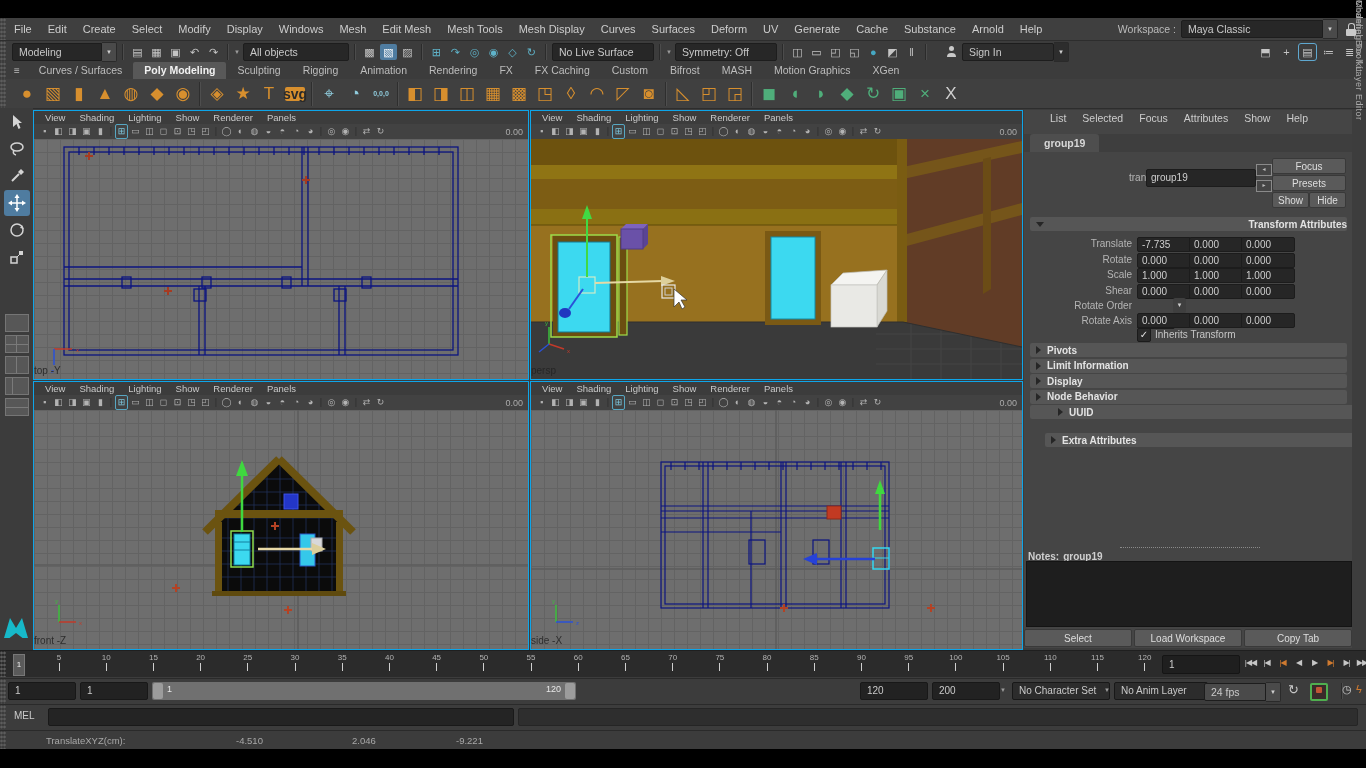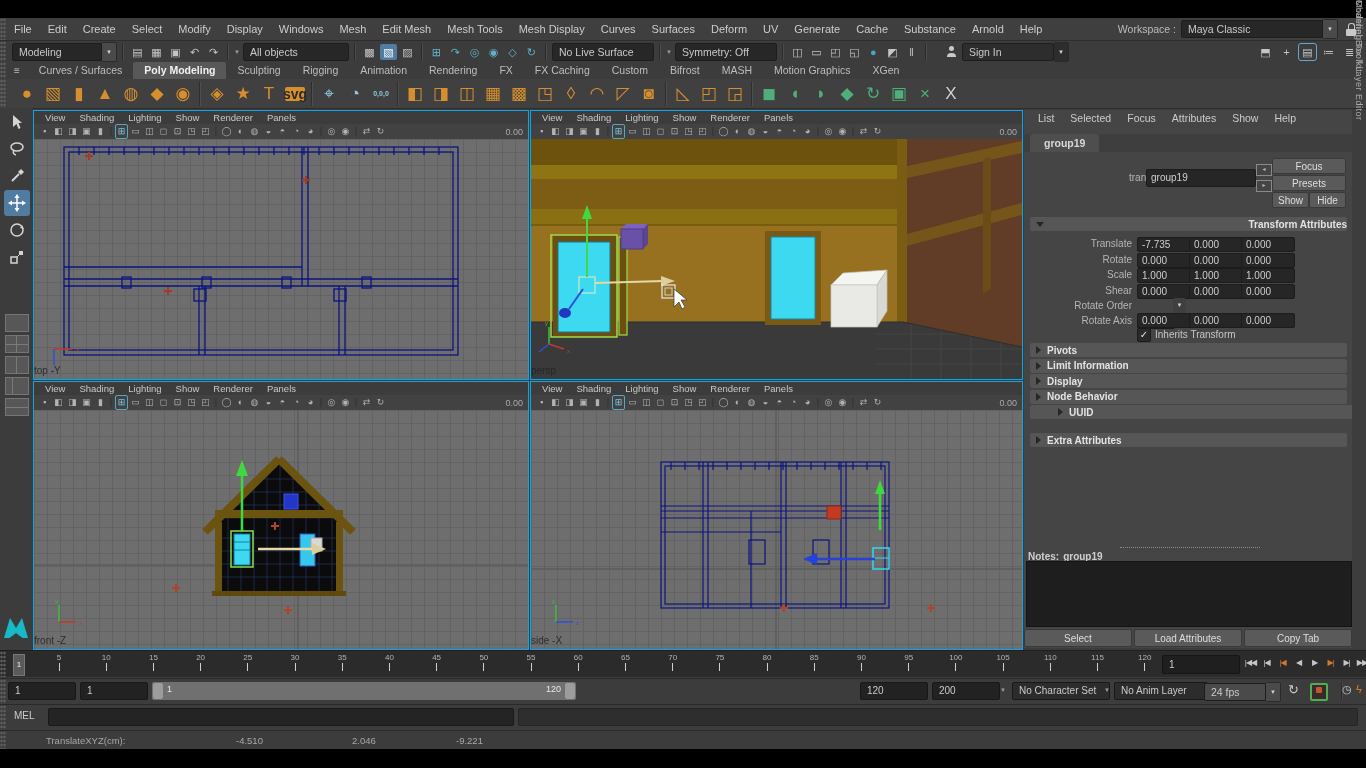--- a/index.html
+++ b/index.html
@@ -736,21 +736,21 @@
           <line x1="25" y1="212" x2="42" y2="212" stroke="#2a52d8" stroke-width="1.5"></line>
           <text x="21" y="193" font-size="6" fill="#3bbf3b">y</text>
           <text x="45" y="215" font-size="6" fill="#2a52d8">z</text>
         </g>
       </svg>
       <div class="vplabel">side -X</div>
     </div>
   </div>
 
   <div class="abs" style="left:1024px;top:110px;width:328px;height:538px;background:#454545;">
-    <div class="hflex" style="height:16px;padding-left:6px;">
+    <div class="hflex" style="height:16px;padding-left:18px;">
       <div style="display:flex;">
           <span style="font-size:10.5px;color:#cccccc;padding:0 8px;">List</span>
           <span style="font-size:10.5px;color:#cccccc;padding:0 8px;">Selected</span>
           <span style="font-size:10.5px;color:#cccccc;padding:0 8px;">Focus</span>
           <span style="font-size:10.5px;color:#cccccc;padding:0 8px;">Attributes</span>
           <span style="font-size:10.5px;color:#cccccc;padding:0 8px;">Show</span>
           <span style="font-size:10.5px;color:#cccccc;padding:0 8px;">Help</span>
         </div>
     </div>
     <div class="abs" style="left:0;top:24px;width:328px;height:18px;background:#3e3e3e;">
@@ -829,39 +829,39 @@
         <span>Display</span>
       </div>
         <div class="sechdr" style="position:relative;left:6px;top:0;margin-bottom:1.5px;width:317px;">
         <span class="tri-r"></span>
         <span>Node Behavior</span>
       </div>
         <div class="sechdr" style="position:relative;left:6px;top:0;margin-bottom:14px;width:359px;padding-left:28px;">
         <span class="tri-r"></span>
         <span>UUID</span>
       </div>
-        <div class="sechdr" style="position:relative;left:6px;top:0;margin-bottom:18px;width:317px;">
+        <div class="sechdr" style="position:relative;left:21px;top:0;margin-bottom:18px;width:317px;">
         <span class="tri-r"></span>
         <span>Extra Attributes</span>
       </div>
       </div>
 
     <div class="abs" style="left:96px;top:437px;width:140px;border-top:1px dotted #8a8a8a;"></div>
     <div class="abs hflex" style="left:4px;top:441px;gap:4px;">
       <span style="font-size:10px;font-weight:bold;color:#cfcfcf;">Notes:</span>
       <span style="font-size:10px;font-weight:bold;color:#cfcfcf;">group19</span>
     </div>
     <div class="abs" style="left:2px;top:451px;width:324px;height:64px;background:#1e1e1e;border:1px solid #141414;"></div>
 
     <div class="abs" style="left:0;top:519px;width:328px;display:flex;gap:2px;">
         <div class="aebtn" style="position:relative;flex:1;height:16px;">
           <span>Select</span>
         </div>
         <div class="aebtn" style="position:relative;flex:1;height:16px;">
-          <span>Load Attributes</span>
+          <span>Load Workspace</span>
         </div>
         <div class="aebtn" style="position:relative;flex:1;height:16px;">
           <span>Copy Tab</span>
         </div>
       </div>
   </div>
 
   <div class="abs" style="left:1352px;top:110px;width:14px;height:538px;background:#3d3d3d;"></div>
   <div class="abs" style="left:0;top:0;">
       <span class="vtab">Channel Box / Layer Editor</span>

